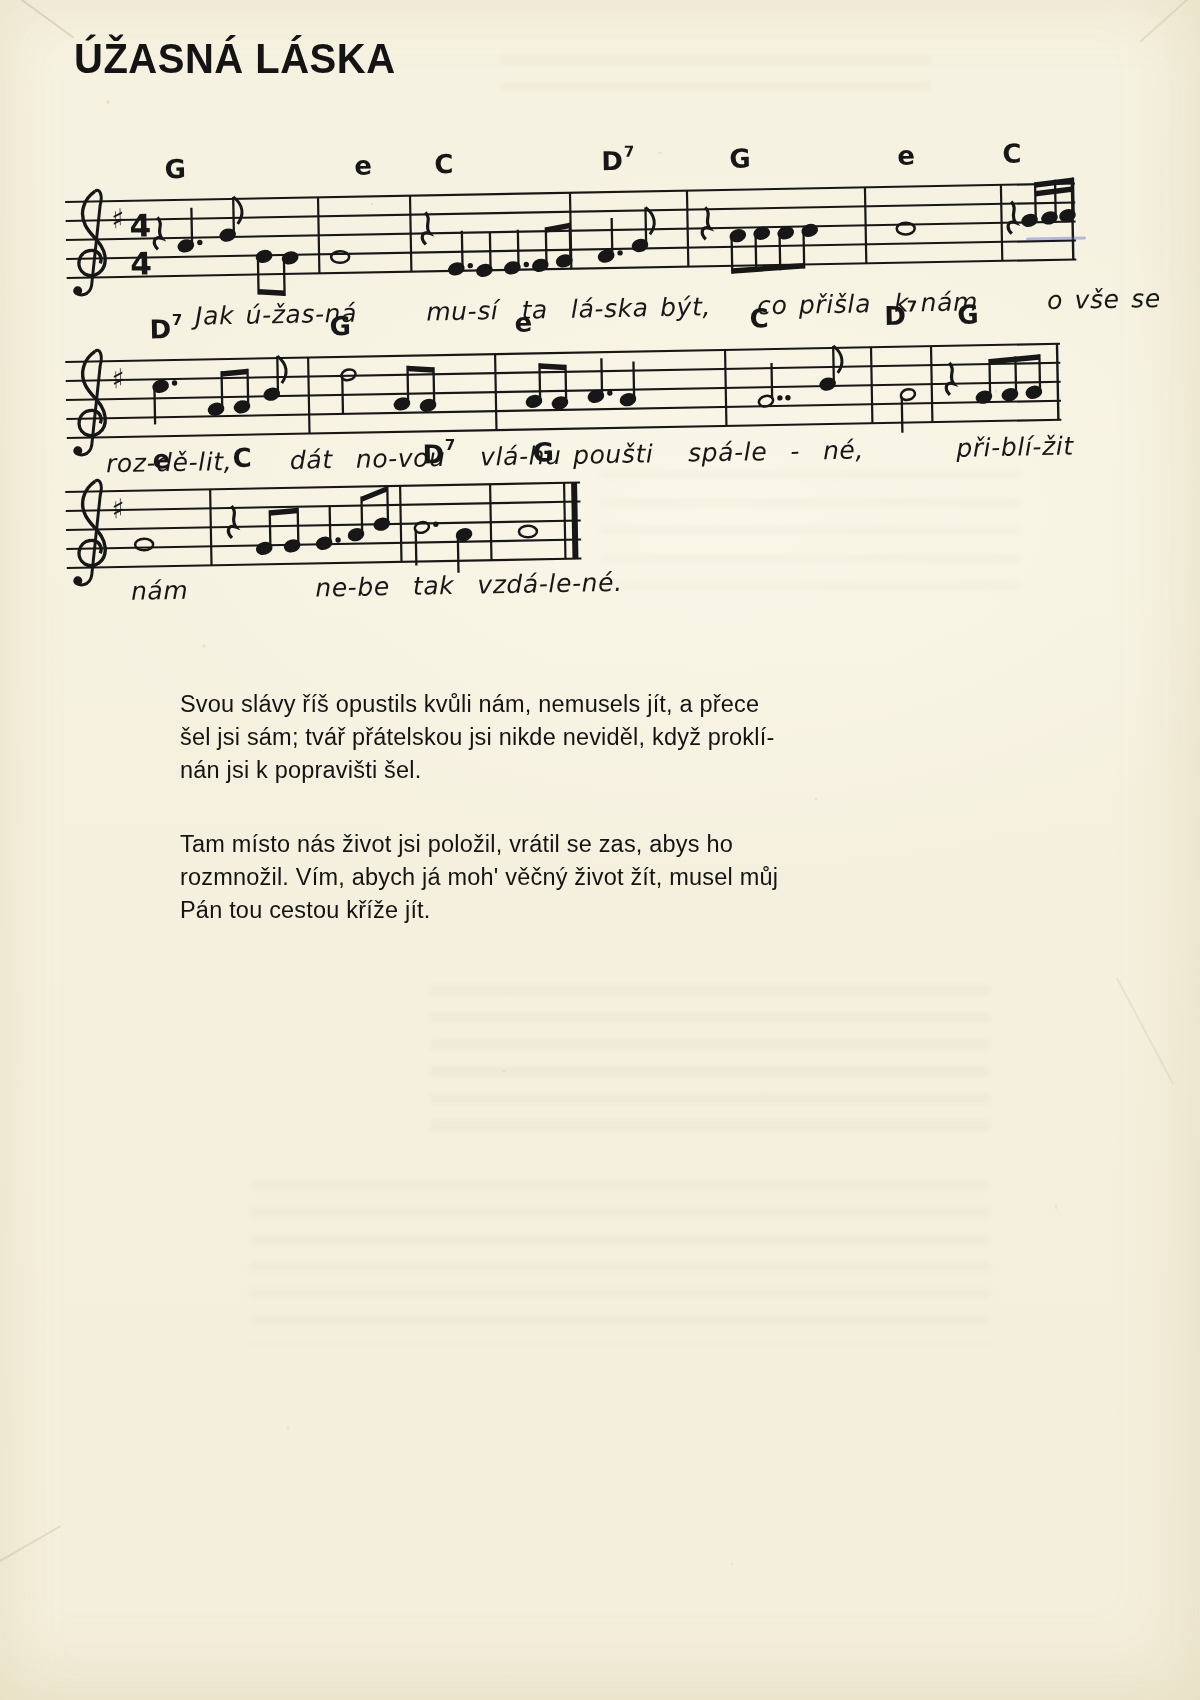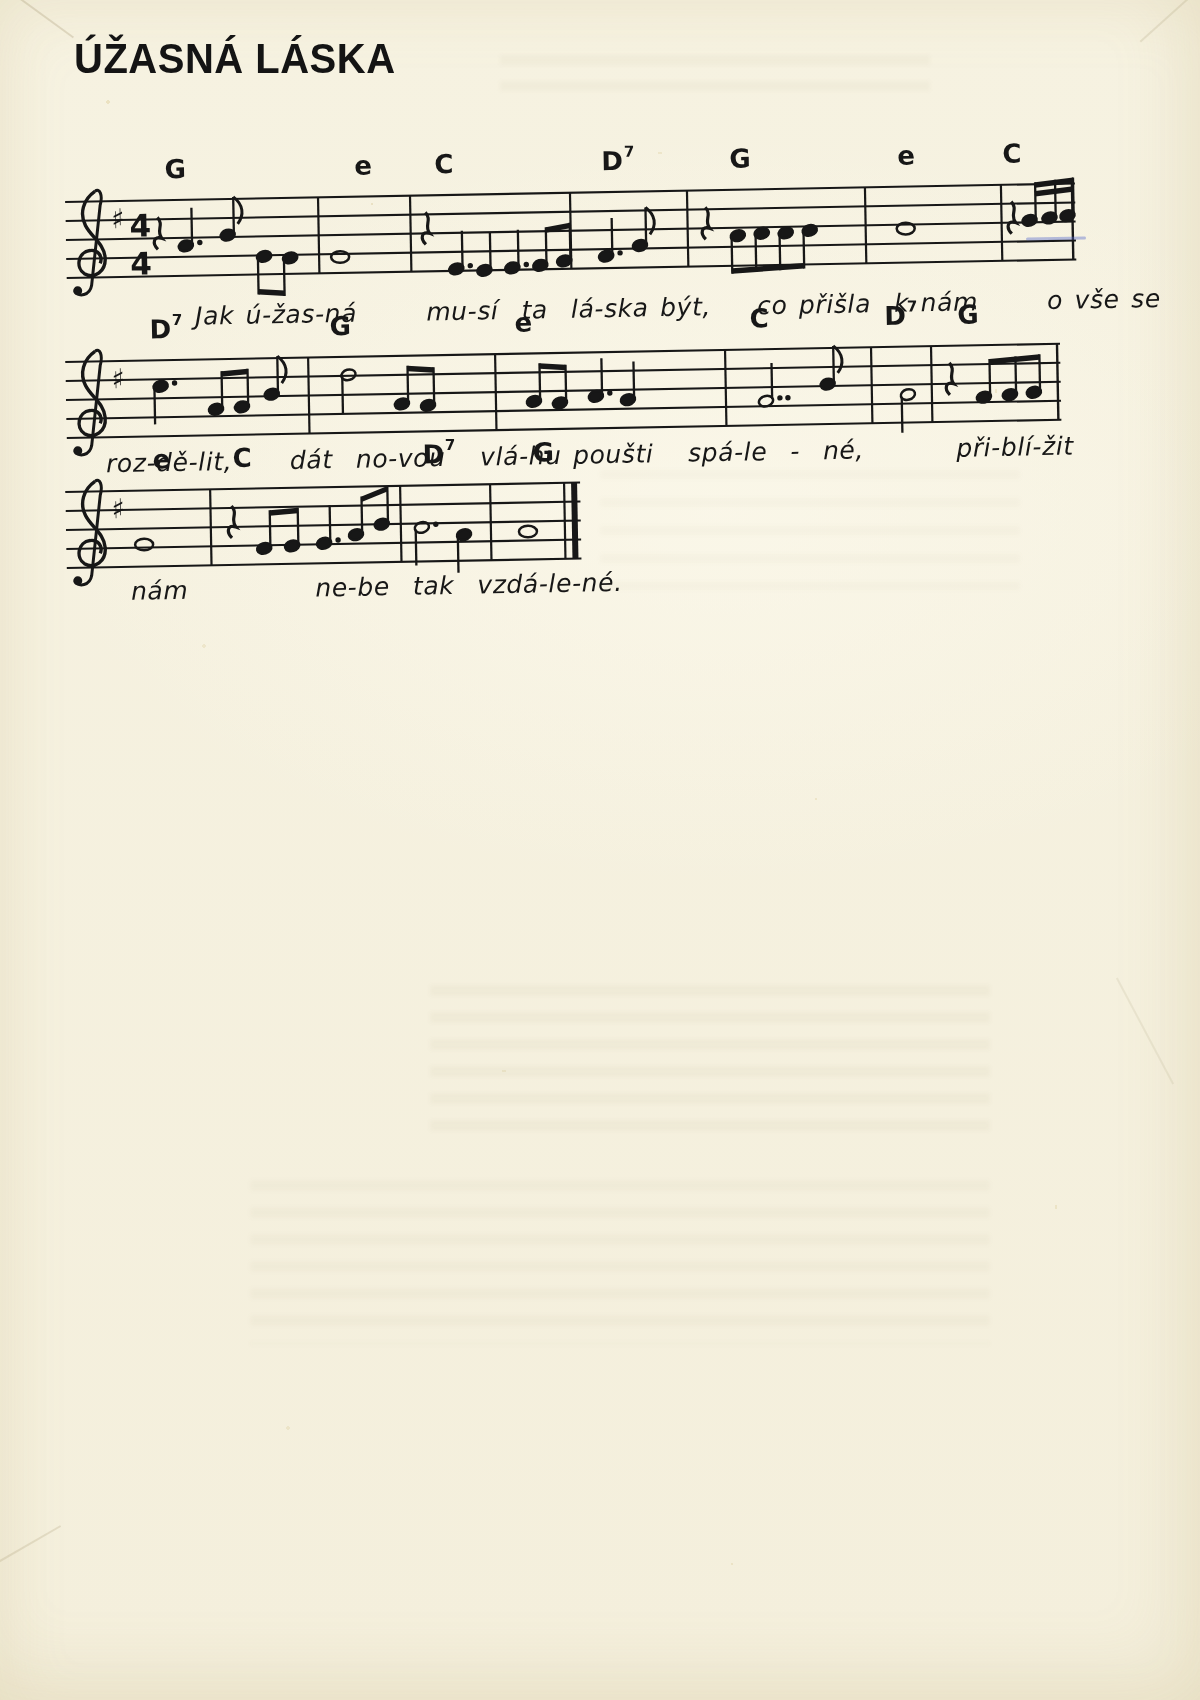--- a/index.html
+++ b/index.html
@@ -269,21 +269,27 @@
         <circle cx="370" cy="53" r="2.7" fill="#171717"></circle>
         <ellipse cx="398" cy="64" rx="7.2" ry="5.2" transform="rotate(-15 398 64)" fill="#171717" stroke="#171717" stroke-width="2.5"></ellipse>
         <line x1="391.8" y1="66" x2="391.8" y2="102" stroke="#171717" stroke-width="2.3"></line>
         <ellipse cx="462" cy="62" rx="9" ry="5.8" transform="" fill="none" stroke="#171717" stroke-width="2.5"></ellipse>
       </svg>
     <div class="lyrics" style="left:64px;top:130px">nám           ne-be  tak  vzdá-le-né.</div>
   </div>
 
   <div class="pen-mark"></div>
 
-
+  <p class="verse" style="left:180px;top:688px">Svou slávy říš opustils kvůli nám, nemusels jít, a přece
+šel jsi sám; tvář přátelskou jsi nikde neviděl, když proklí-
+nán jsi k popravišti šel.</p>
+
+  <p class="verse" style="left:180px;top:828px">Tam místo nás život jsi položil, vrátil se zas, abys ho
+rozmnožil. Vím, abych já moh' věčný život žít, musel můj
+Pán tou cestou kříže jít.</p>
 
   <div class="smudge" style="left:500px;top:55px;width:430px;height:42px;opacity:.5;
        background:repeating-linear-gradient(180deg, rgba(150,138,95,.10) 0 10px, transparent 10px 26px)"></div>
   <div class="smudge" style="left:600px;top:470px;width:420px;height:120px;opacity:.55;
        background:repeating-linear-gradient(180deg, rgba(150,138,95,.07) 0 9px, transparent 9px 28px)"></div>
   <div class="smudge" style="left:430px;top:985px;width:560px;height:160px;opacity:.6;
        background:repeating-linear-gradient(180deg, rgba(148,136,92,.09) 0 11px, transparent 11px 27px)"></div>
   <div class="smudge" style="left:250px;top:1180px;width:740px;height:165px;opacity:.55;
        background:repeating-linear-gradient(180deg, rgba(148,136,92,.08) 0 11px, transparent 11px 27px)"></div>
 

